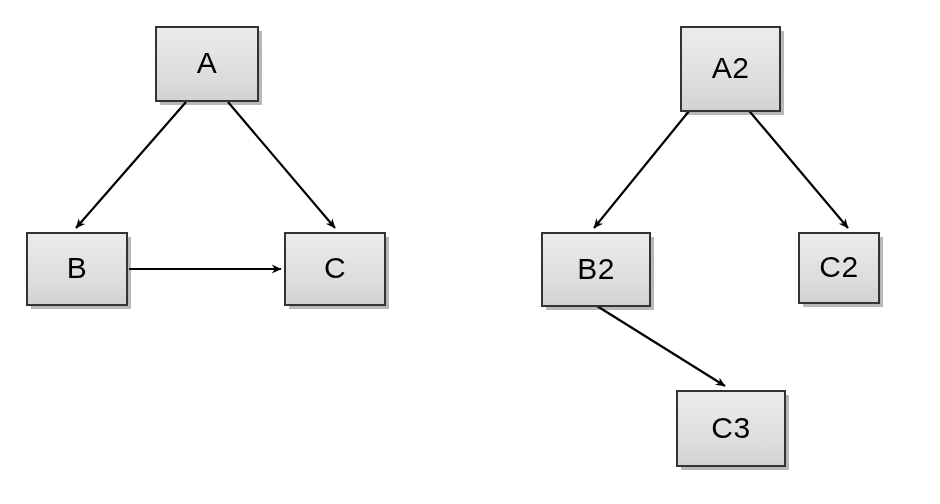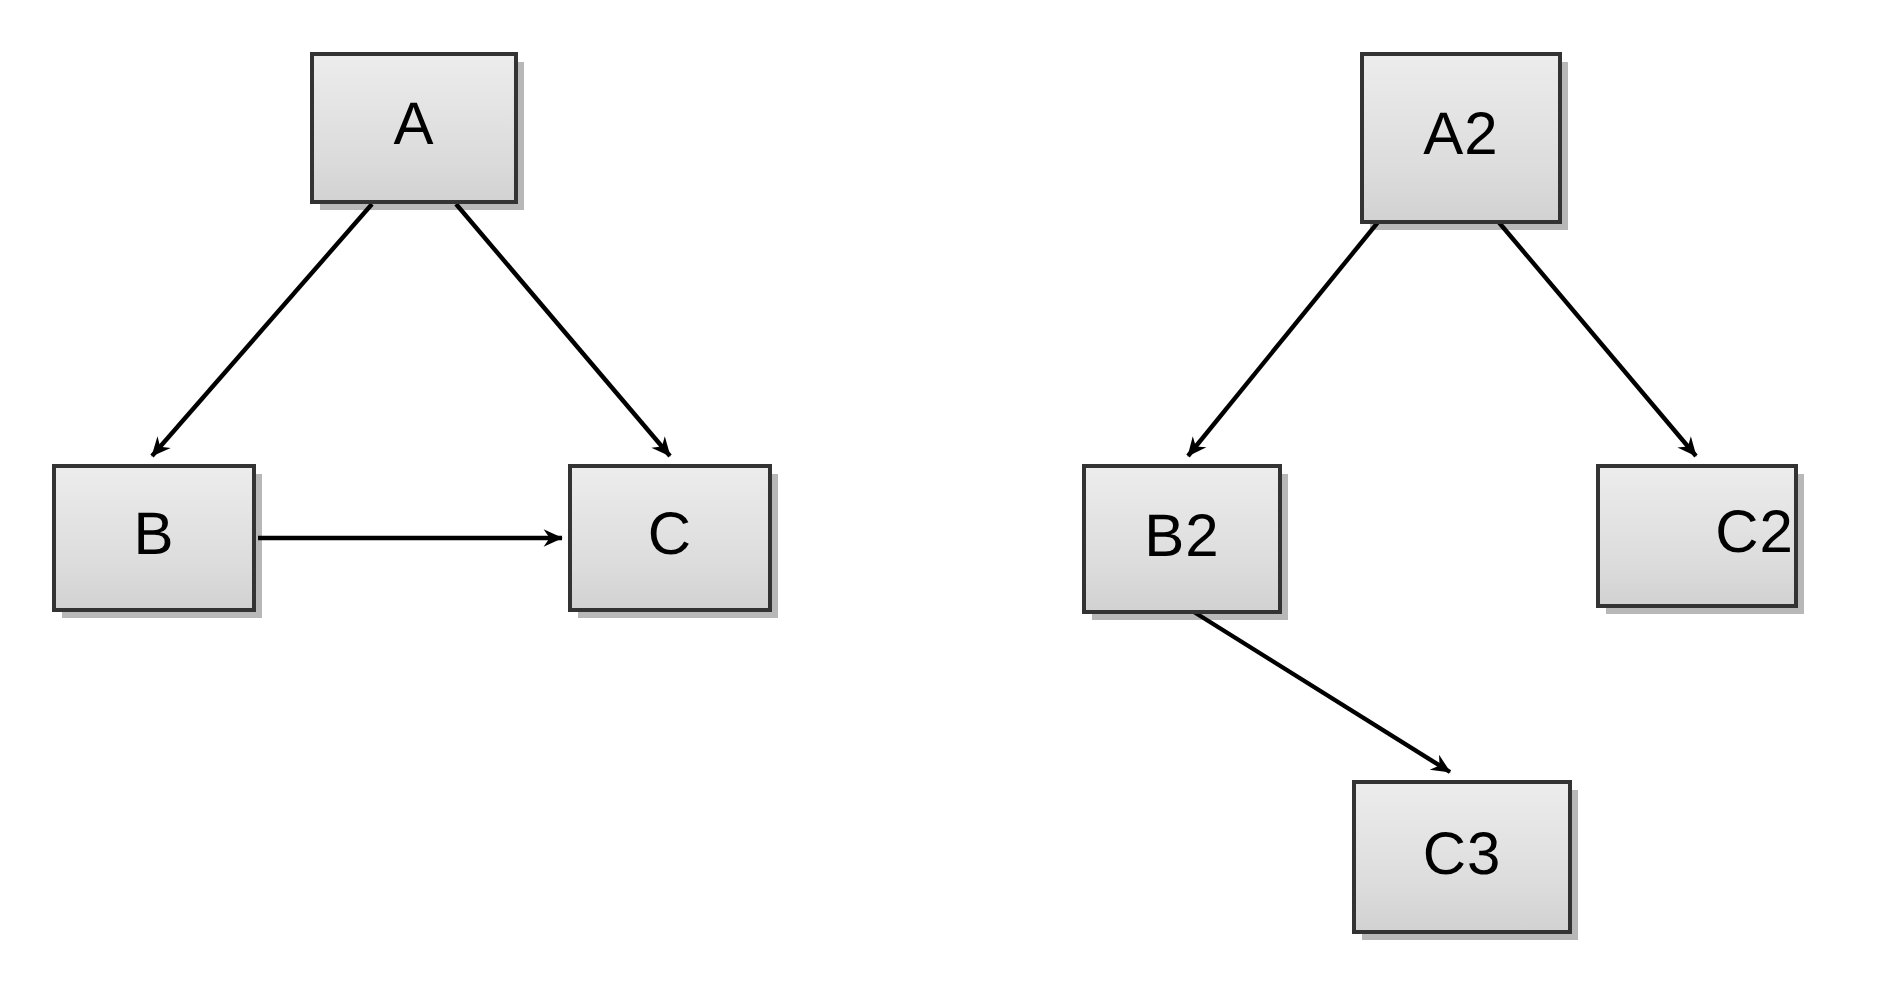--- a/index.html
+++ b/index.html
@@ -78,25 +78,25 @@
   </div>
 
   <div class="node" style="left: 284px; top: 232px; width: 102px; height: 74px;">
     <span class="node-label">C</span>
   </div>
 
   <div class="node" style="left: 668px; top: 26px; width: 101px; height: 86px; margin-left: 12px;">
     <span class="node-label">A2</span>
   </div>
 
-  <div class="node" style="left: 541px; top: 232px; width: 100px; height: 75px;">
+  <div class="node" style="left: 541px; top: 232px; width: 110px; height: 75px;">
     <span class="node-label">B2</span>
   </div>
 
-  <div class="node" style="left: 798px; top: 232px; width: 101px; height: 72px; justify-content: flex-end;">
+  <div class="node" style="left: 798px; top: 232px; width: 82px; height: 72px;">
     <span class="node-label">C2</span>
   </div>
 
   <div class="node" style="left: 676px; top: 390px; width: 110px; height: 77px;">
     <span class="node-label">C3</span>
   </div>
 
 </div>
 
 </body></html>

